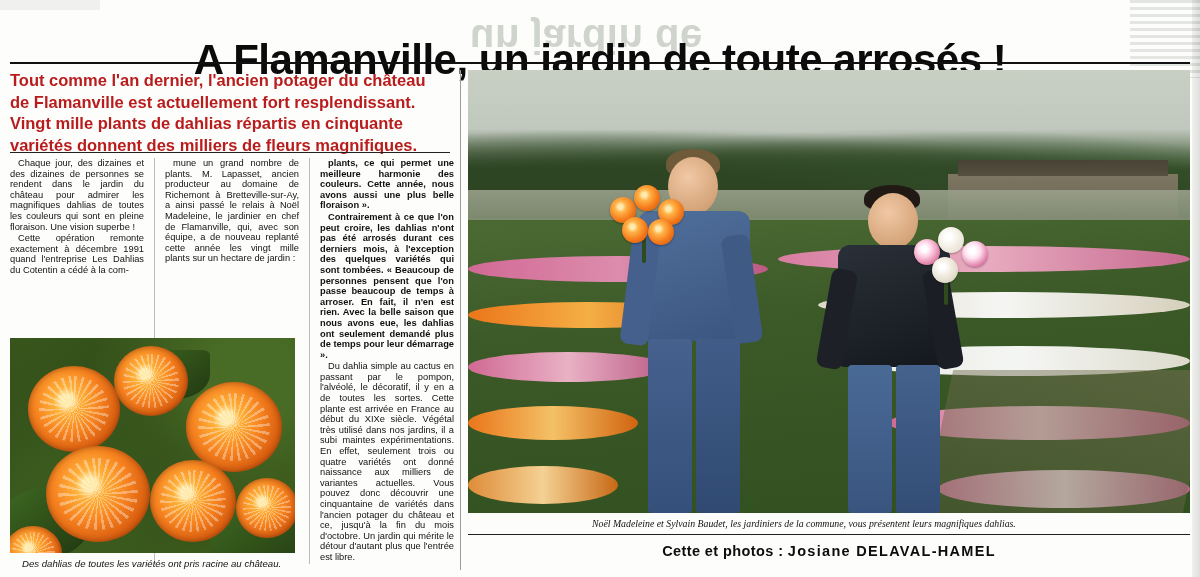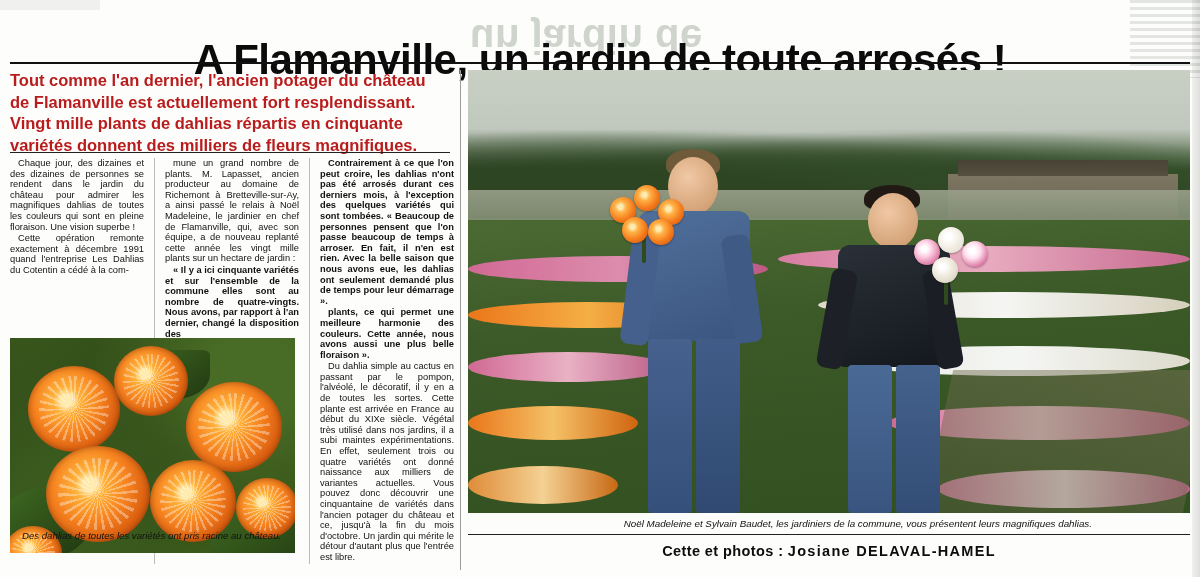--- a/index.html
+++ b/index.html
@@ -151,21 +151,21 @@
     mix-blend-mode: screen;
   }
   .leafy {
     position: absolute;
     border-radius: 50% 10% 50% 10%;
     background: linear-gradient(140deg, #3f6b22, #1f3510);
     opacity: .95;
   }
   .caption-dahlia {
     position: absolute;
-    left: 22px; top: 530px;
+    left: 22px; top: 558px;
     width: 280px;
     font-size: 9.6px;
     font-style: italic;
     color: #111;
   }
 
   
   .v-rule {
     position: absolute;
     left: 460px; top: 70px;
@@ -267,24 +267,25 @@
   .bouquet .stem {
     position: absolute;
     width: 4px; height: 34px;
     background: #2f4a1d;
     border-radius: 2px;
   }
   .caption-main {
     position: absolute;
     left: 592px; top: 518px;
     width: 500px;
-    text-align: right;
+    text-align: left;
     font-size: 9.8px;
     font-style: italic;
     color: #111;
+    font-family: Liberation Serif, serif;
   }
 
   .rule-bottom {
     position: absolute;
     left: 468px; top: 534px;
     width: 722px; height: 1px;
     background: #222;
   }
   .credit {
     position: absolute;
@@ -323,26 +324,25 @@
 <div class="rule-under-stand"></div>
 
 <div class="cols">
   <div class="col">
     <p>Chaque jour, des dizaines et des dizaines de personnes se rendent dans le jardin du château pour admirer les magnifiques dahlias de toutes les couleurs qui sont en pleine floraison. Une vision superbe !</p>
     <p>Cette opération remonte exactement à décembre 1991 quand l'entreprise Les Dahlias du Cotentin a cédé à la com-</p>
   </div>
   <div class="col-sep"></div>
   <div class="col">
     <p>mune un grand nombre de plants. M. Lapasset, ancien producteur au domaine de Richemont à Bretteville-sur-Ay, a ainsi passé le relais à Noël Madeleine, le jardinier en chef de Flamanville, qui, avec son équipe, a de nouveau replanté cette année les vingt mille plants sur un hectare de jardin :</p>
-    <p class="bold">« Il y a ici cinquante variétés et sur l'ensemble de la commune elles sont au nombre de quatre-vingts. Nous avons, par rapport à l'an dernier, changé la disposition des</p>
   </div>
   <div class="col-sep"></div>
   <div class="col">
+    <p class="bold">plants, ce qui permet une meilleure harmonie des couleurs. Cette année, nous avons aussi une plus belle floraison ».</p>
     <p class="bold">Contrairement à ce que l'on peut croire, les dahlias n'ont pas été arrosés durant ces derniers mois, à l'exception des quelques variétés qui sont tombées. « Beaucoup de personnes pensent que l'on passe beaucoup de temps à arroser. En fait, il n'en est rien. Avec la belle saison que nous avons eue, les dahlias ont seulement demandé plus de temps pour leur démarrage ».</p>
-    <p class="bold">plants, ce qui permet une meilleure harmonie des couleurs. Cette année, nous avons aussi une plus belle floraison ».</p>
     <p>Du dahlia simple au cactus en passant par le pompon, l'alvéolé, le décoratif, il y en a de toutes les sortes. Cette plante est arrivée en France au début du XIXe siècle. Végétal très utilisé dans nos jardins, il a subi maintes expérimentations. En effet, seulement trois ou quatre variétés ont donné naissance aux milliers de variantes actuelles. Vous pouvez donc découvrir une cinquantaine de variétés dans l'ancien potager du château et ce, jusqu'à la fin du mois d'octobre. Un jardin qui mérite le détour d'autant plus que l'entrée est libre.</p>
   </div>
 </div>
 
 <div class="photo-dahlia">
   <div class="bg"></div>
   <div class="leafy" style="left:-10px; top:150px; width:90px; height:70px;"></div>
   <div class="leafy" style="left:200px; top:160px; width:110px; height:80px;"></div>
   <div class="leafy" style="left:120px; top:12px; width:80px; height:50px;"></div>
   <div class="bloom" style="left:18px; top:28px; width:92px; height:86px;"></div>

